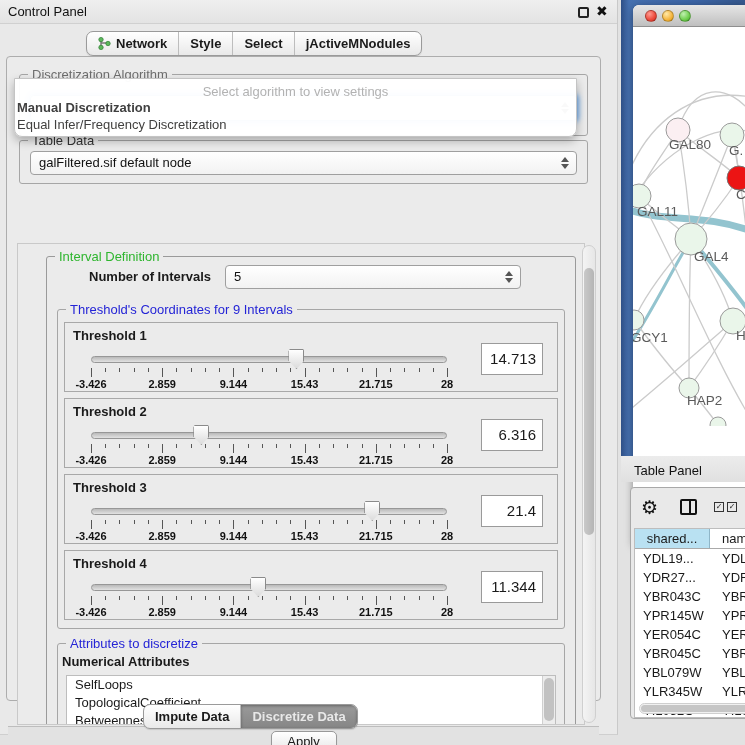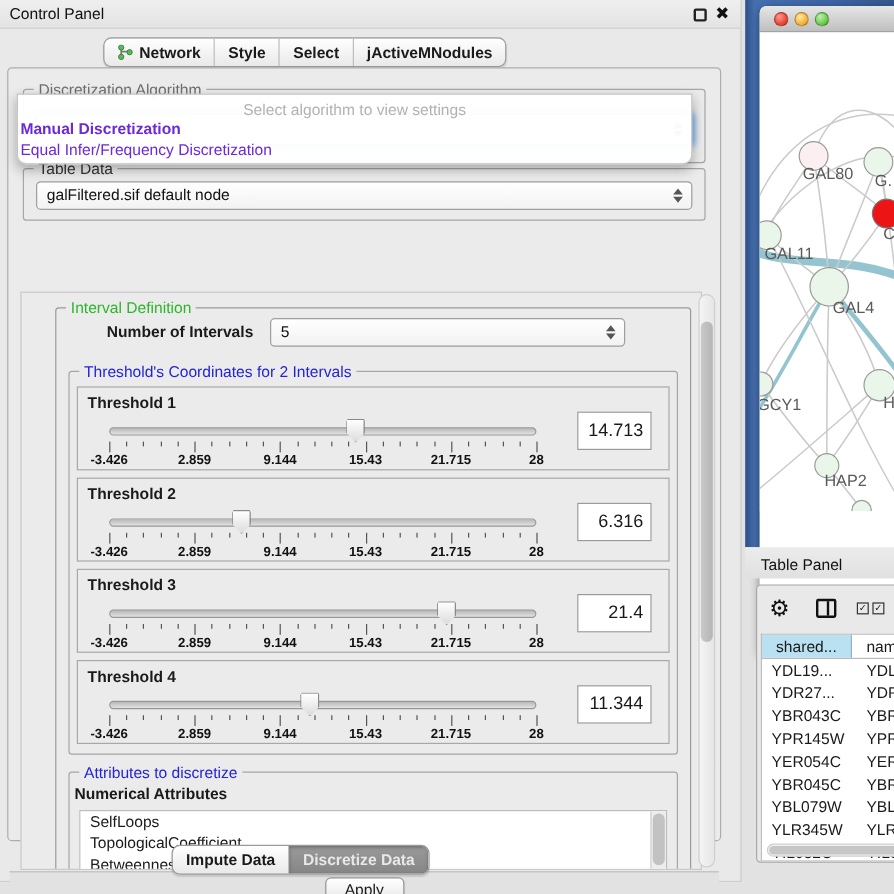--- a/index.html
+++ b/index.html
@@ -47,21 +47,21 @@
   .spinner{ position:absolute; right:7px; top:50%; width:8px; height:12px; transform:translateY(-50%);}
   .spinner i{ position:absolute; left:0; width:0; height:0; border-left:4px solid transparent; border-right:4px solid transparent;}
   .spinner i.up{ top:0; border-bottom:5px solid #555;}
   .spinner i.dn{ bottom:0; border-top:5px solid #555;}
   .focused{ box-shadow:0 0 5px 2px rgba(90,160,235,.85); border-color:#6da0d8; }
   
   .popup{ position:absolute; left:14px; top:78px; width:563px; height:59px; z-index:50;
     background:rgba(255,255,255,.97); border:1px solid #c4c4c4; border-radius:0 0 8px 8px;
     box-shadow:0 4px 10px rgba(0,0,0,.28);}
   .popup-header{ text-align:center; color:#b2b2b2; font-size:13px; padding-top:5px;}
-  .popup-item{ font-size:13px; padding:1px 2px; color:#6d28d9; cursor:pointer;}
+  .popup-item{ font-size:13px; padding:1px 2px; color:#404040; cursor:pointer;}
   .popup-item.sel{ font-weight:bold; }
   
   .scrollarea{ position:absolute; left:10px; top:186px; width:568px; height:482px; overflow:hidden;
     border:1px solid #c9c9c9; background:#ebebeb;}
   .vscroll{ position:absolute; right:4px; top:188px; width:14px; height:478px;
     background:linear-gradient(90deg,#f4f4f4,#e6e6e6); border:1px solid #cfcfcf; border-radius:7px;}
   .vscroll .thumb{ position:absolute; left:1px; right:1px; top:22px; height:56%;
     background:linear-gradient(90deg,#c9c9c9,#b5b5b5); border-radius:6px;}
   
   .thresh-row{ position:relative; height:70px; border:1px solid #a8a8a8; background:#ebebeb; margin:0 6px 6px 6px;}
@@ -198,21 +198,21 @@
           <div class="combo" style="left:178px; top:8px; width:296px; height:24px;">
             <span>5</span>
             <span class="spinner">
                 <i class="up"></i>
                 <i class="dn"></i>
               </span>
           </div>
         </div>
 
         <div class="group" style="position:relative; margin:12px 10px 0 10px; padding:12px 0 2px 0;">
-          <span class="group-label gl-blue">Threshold's Coordinates for 2 Intervals</span>
+          <span class="group-label gl-blue">Threshold's Coordinates for 9 Intervals</span>
           <div id="thresholds">
               <div class="thresh-row">
                 <span class="thresh-label">Threshold 1</span>
                 <div class="slider-zone">
                   <div class="track"></div>
                   <div class="thumb-slider" style="left:57.72%"></div>
                   <span class="tick major" style="left:0.00%"></span>
                   <span class="tick minor" style="left:4.00%"></span>
                   <span class="tick minor" style="left:8.00%"></span>
                   <span class="tick minor" style="left:12.00%"></span>

